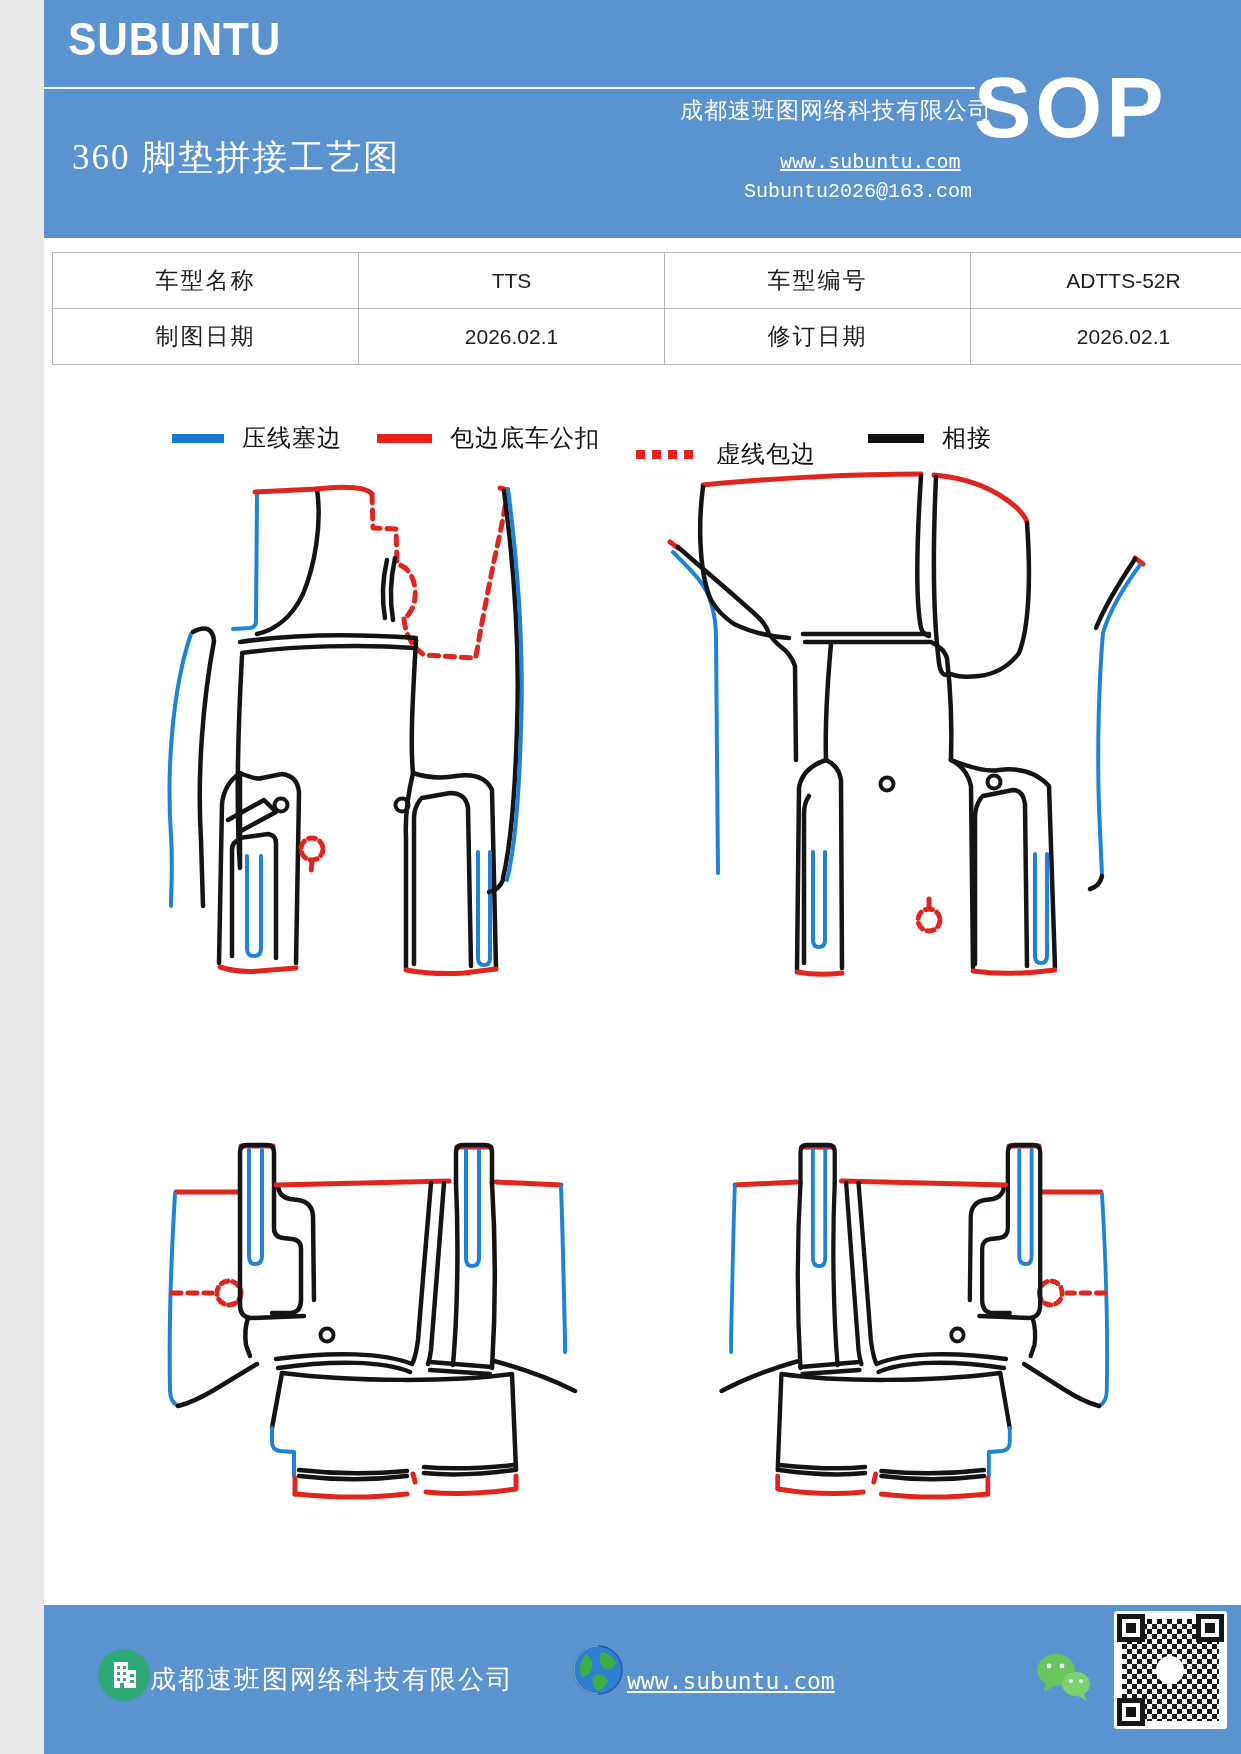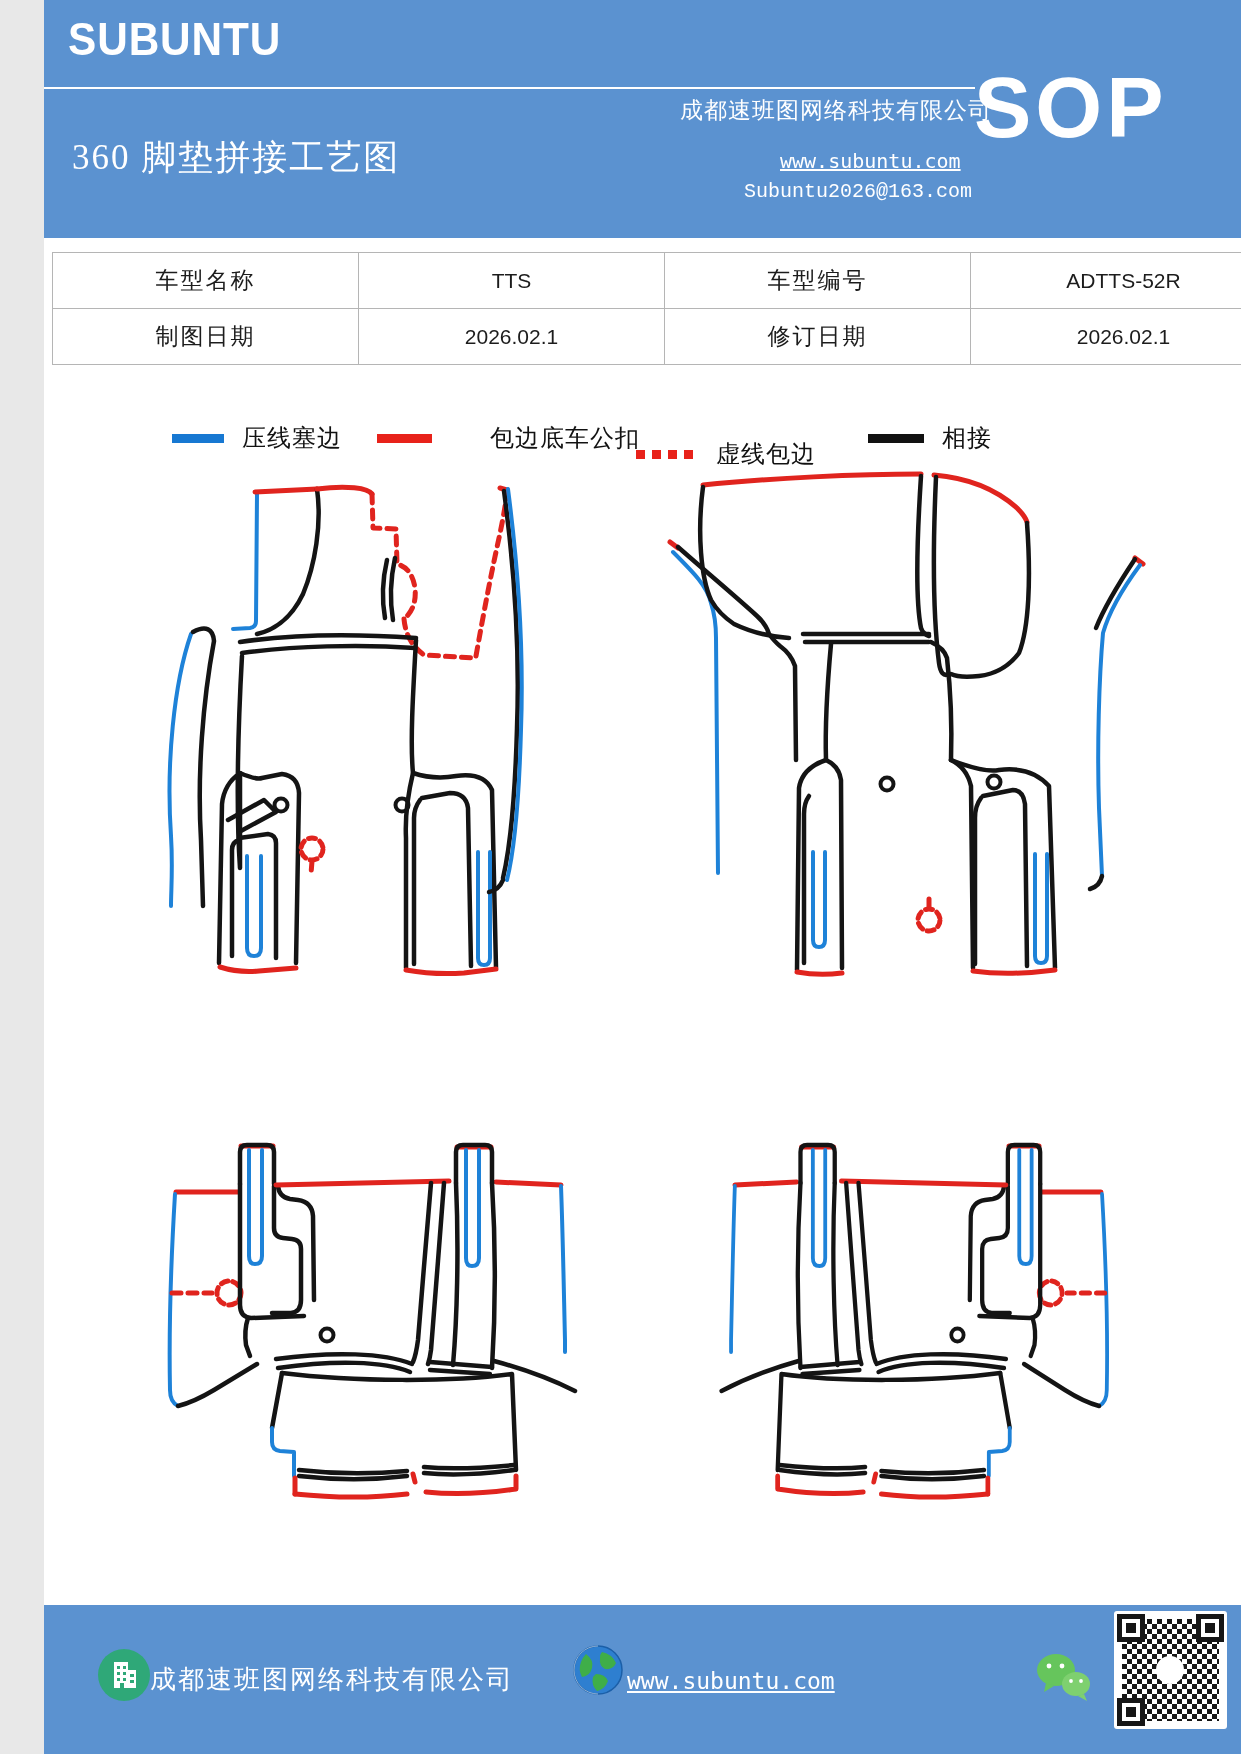--- a/index.html
+++ b/index.html
@@ -83,21 +83,21 @@
       <td class="val">2026.02.1</td>
     </tr>
   </tbody>
     </table>
 
   <div class="legend">
     <div class="legend-item" style="left:128px;top:8px;">
       <span class="swatch" style="width: 52px; background: rgb(23, 120, 210);"></span>
       <span class="legend-label">压线塞边</span>
     </div>
-    <div class="legend-item" style="left:333px;top:8px;gap:40px;">
+    <div class="legend-item" style="left:333px;top:8px;">
       <span class="swatch" style="width: 55px; background: rgb(232, 34, 26);"></span>
       <span class="legend-label">包边底车公扣</span>
     </div>
     <div class="legend-item" style="left:592px;top:24px;">
       <span class="swatch" style="width: 62px; background-image: repeating-linear-gradient(90deg, rgb(232, 34, 26) 0px, rgb(232, 34, 26) 9px, transparent 9px, transparent 16px);"></span>
       <span class="legend-label">虚线包边</span>
     </div>
     <div class="legend-item" style="left:824px;top:8px;">
       <span class="swatch" style="width: 56px; background: rgb(17, 17, 17);"></span>
       <span class="legend-label">相接</span>

